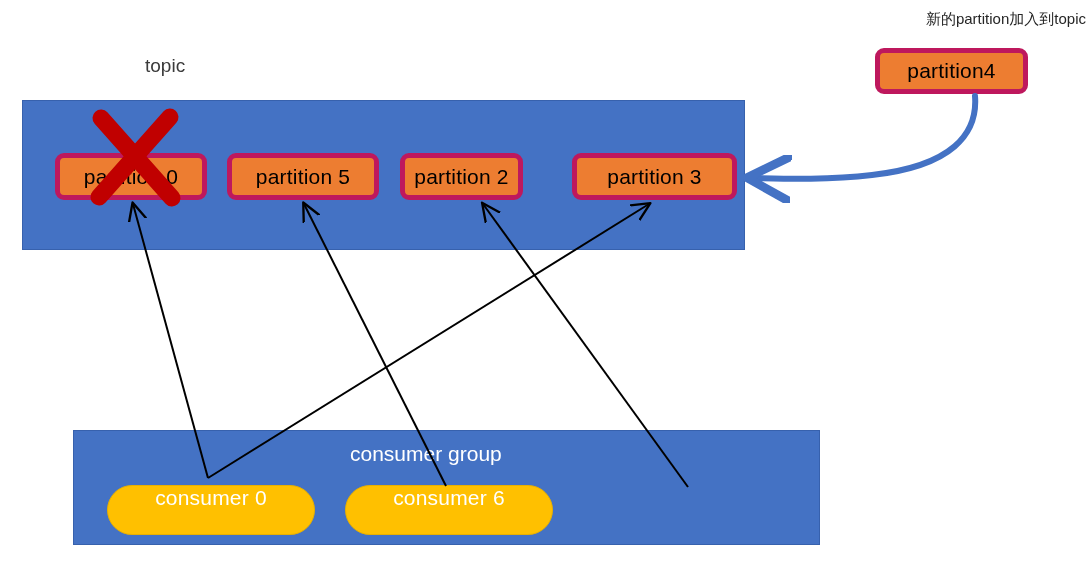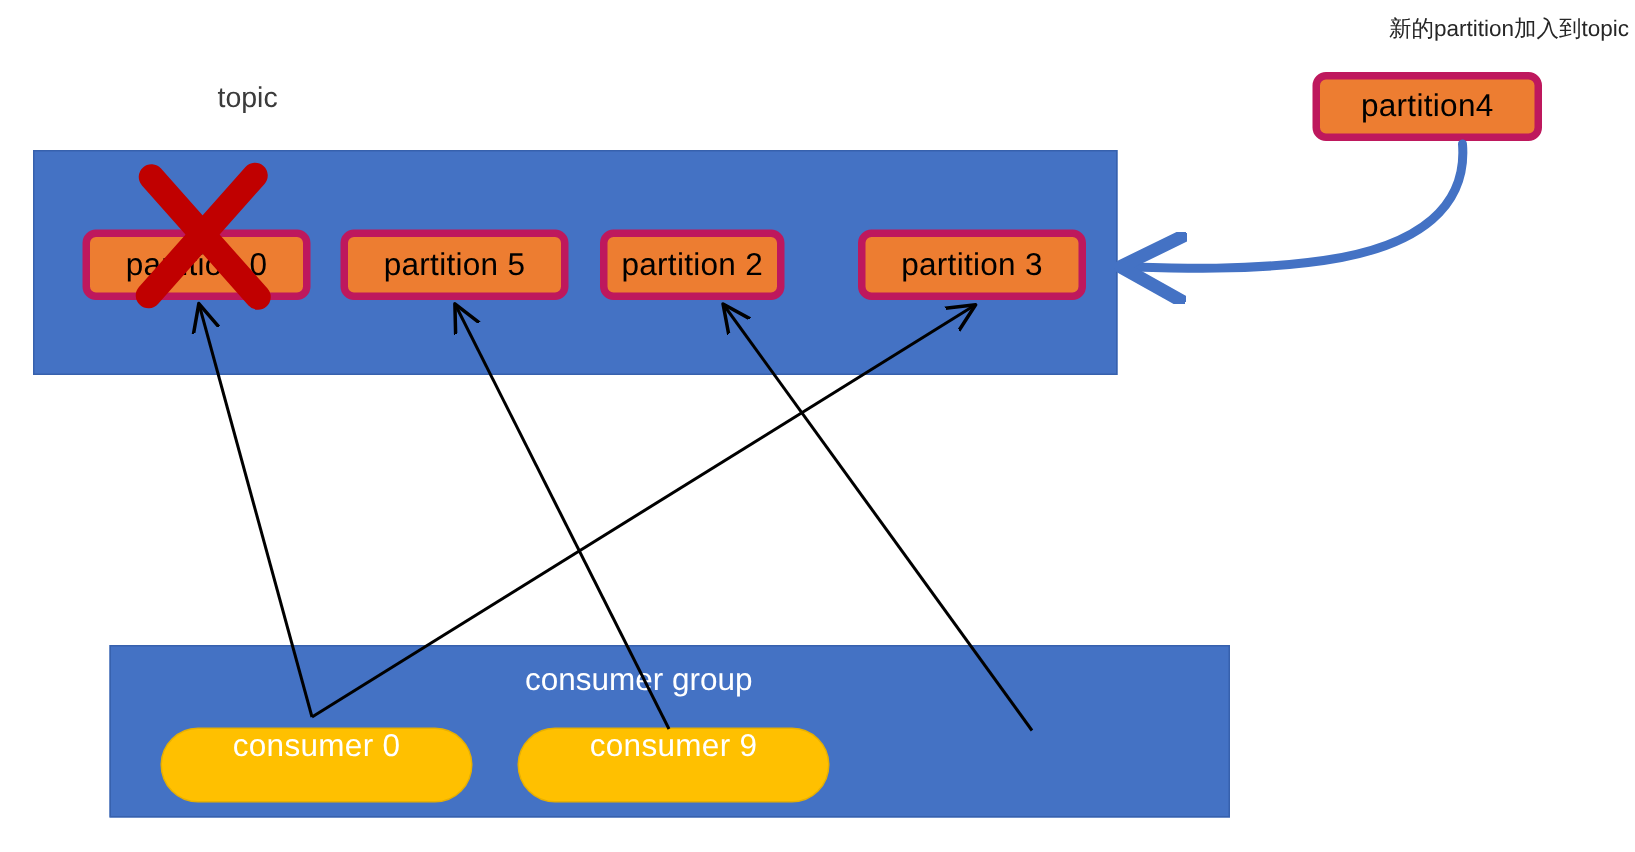--- a/index.html
+++ b/index.html
@@ -103,35 +103,35 @@
   </div>
 
   <div class="abs partition-chip" style="left:227px; top:153px; width:152px; height:47px;">
     <span>partition 5</span>
   </div>
 
   <div class="abs partition-chip" style="left:400px; top:153px; width:123px; height:47px;">
     <span>partition 2</span>
   </div>
 
-  <div class="abs partition-chip" style="left:572px; top:153px; width:152px; height:47px;">
+  <div class="abs partition-chip" style="left:572px; top:153px; width:165px; height:47px;">
     <span>partition 3</span>
   </div>
 
 
   <div class="abs group-box" style="left:73px; top:430px; width:747px; height:115px;"></div>
 
   <div class="abs label-light" style="left:350px; top:442px;">consumer group</div>
 
   <div class="abs consumer-chip" style="left:107px; top:485px; width:208px; height:50px;">
     <span>consumer 0</span>
   </div>
 
   <div class="abs consumer-chip" style="left:345px; top:485px; width:208px; height:50px;">
-    <span>consumer 9</span>
+    <span>consumer 6</span>
   </div>
 
 
   <svg id="overlay" viewBox="0 0 1090 568">
     <defs>
       <marker id="arrow-black" viewBox="0 0 12 12" refX="10" refY="6" markerWidth="10" markerHeight="10" orient="auto-start-reverse">
         <path d="M 0 0.8 L 11 6 L 0 11.2" fill="none" stroke="#000000" stroke-width="1.4" stroke-linecap="round" stroke-linejoin="round"></path>
       </marker>
       <marker id="arrow-blue" viewBox="0 0 12 12" refX="9" refY="6" markerWidth="8" markerHeight="8" orient="auto-start-reverse">
         <path d="M 0.5 0.5 L 11 6 L 0.5 11.5" fill="none" stroke="#4472C4" stroke-width="2.2" stroke-linecap="round" stroke-linejoin="round"></path>

